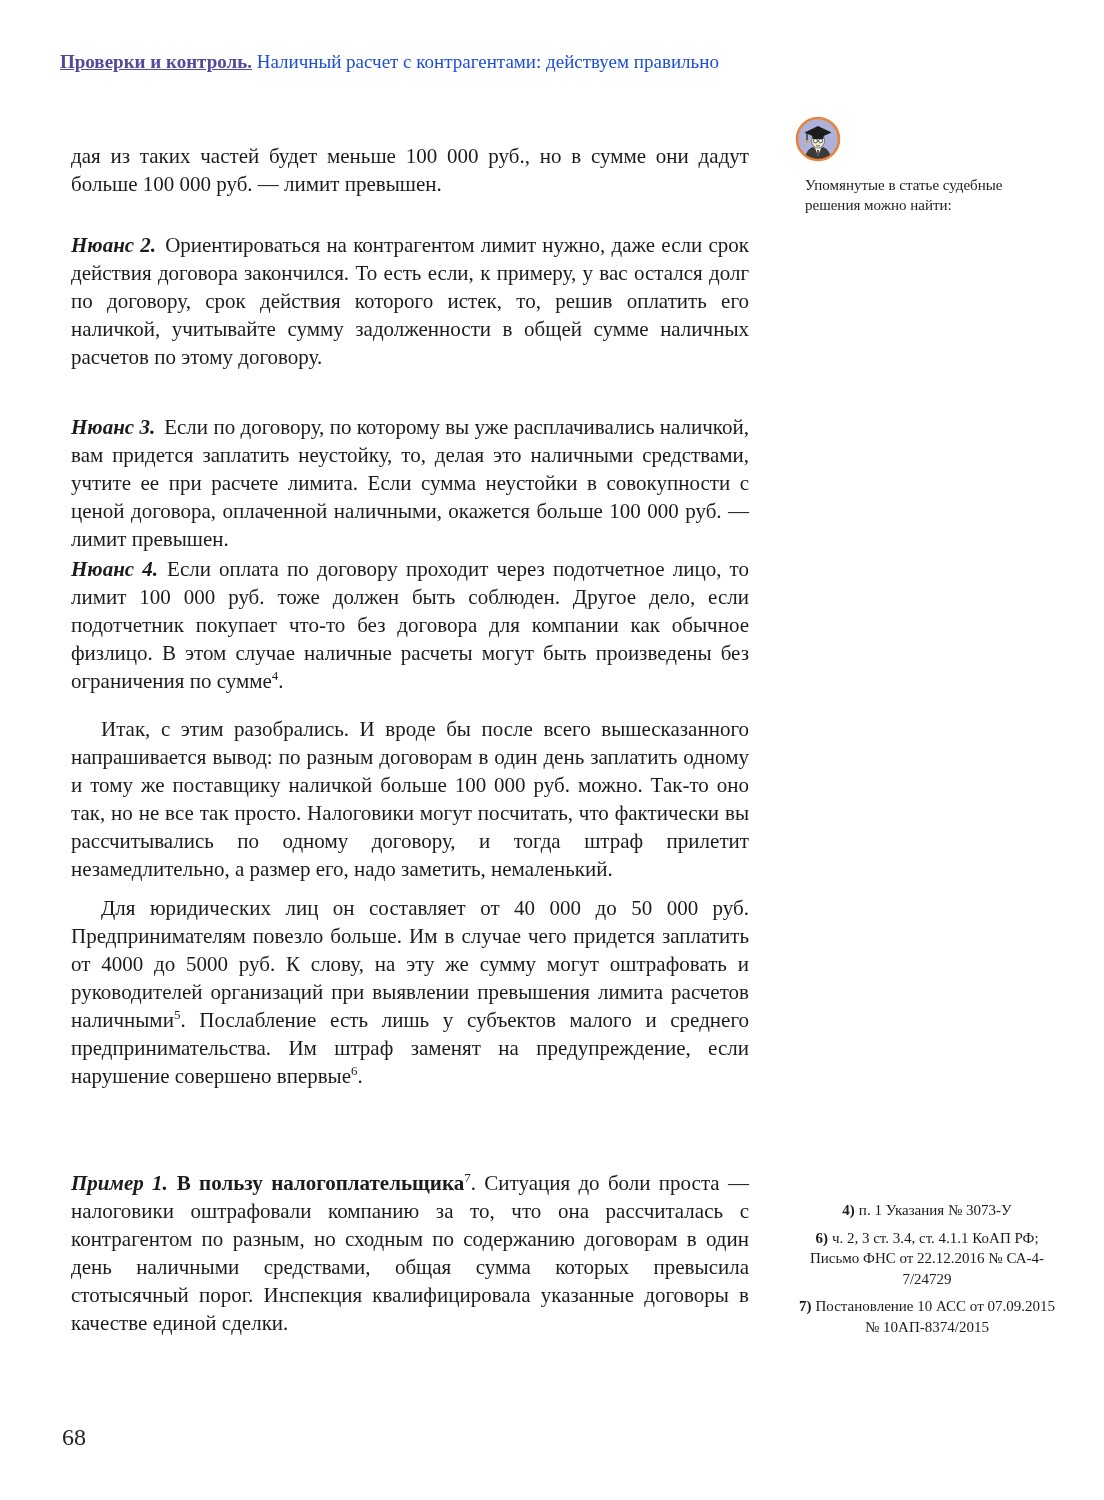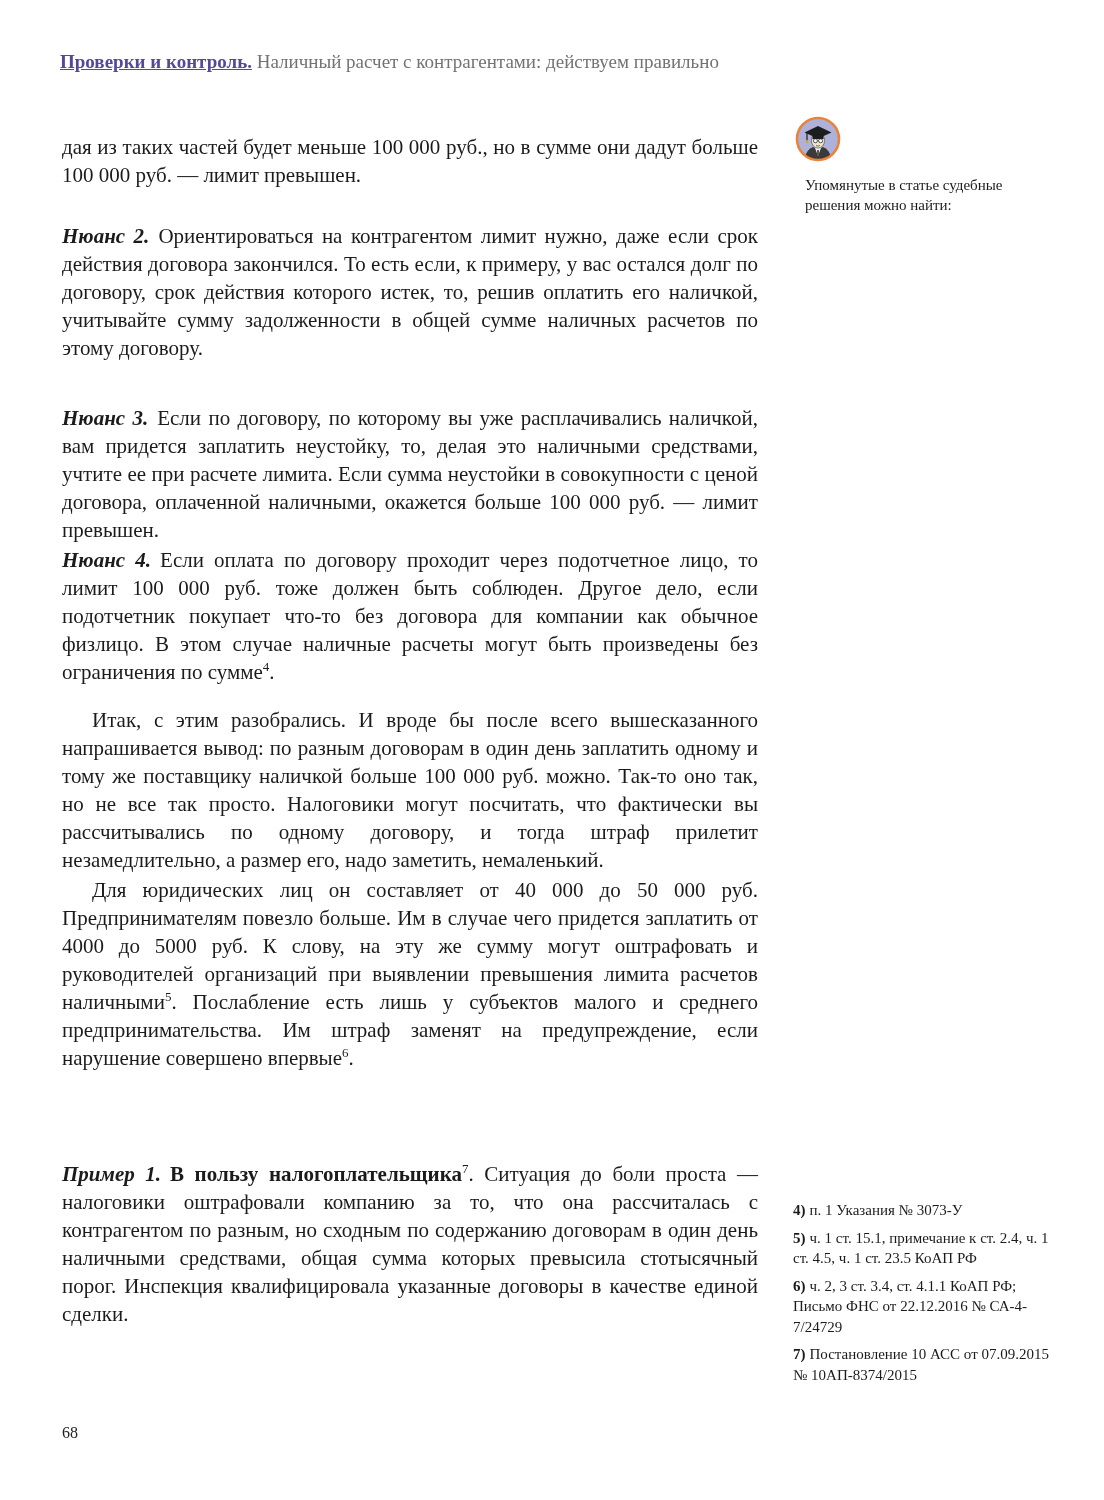--- a/index.html
+++ b/index.html
@@ -6,51 +6,51 @@
   body{
     width:1104px;height:1500px;position:relative;background:#ffffff;
     font-family:"Liberation Serif",serif;color:#1b1b1b;
     -webkit-font-smoothing:antialiased;
   }
   .page{position:absolute;inset:0;overflow:hidden;}
 
   
   .header{position:absolute;left:60px;top:50px;width:1000px;font-size:19px;line-height:24px;}
   .header .sec{font-weight:bold;color:#54489B;text-decoration:underline;}
-  .header .art{color:#737373;}
+  .header .art{color:#1d4ed8;}
 
   
   .main{position:absolute;left:60px;top:0;width:700px;height:1500px;}
   .group{position:absolute;left:0;width:700px;}
   .g1{top:131px;}
   .g2{top:220px;}
   .g3{top:402px;}
   .g4{top:544px;}
   .g5{top:704px;}
   .g6{top:1158px;}
-  .para{margin:2px;font-size:21px;line-height:28px;text-align:justify;}
+  .para{margin:11px;font-size:21px;line-height:28px;text-align:justify;}
   .para.indent{text-indent:30px;}
   .lead{font-weight:bold;font-style:italic;margin-right:9px;}
   .b{font-weight:bold;}
   .n{}
   .sup{vertical-align:super;font-size:13px;line-height:0;}
 
   
   .sidebar-note{position:absolute;left:793px;top:116px;width:222px;font-size:15px;line-height:20px;}
   .icon-wrap{width:46px;height:46px;margin:0 0 13px 2px;}
   .note-intro{margin:0 0 10px 12px;}
   .note-bold{margin:0;font-weight:bold;}
 
   
-  .footnotes{position:absolute;left:793px;top:1200px;width:268px;font-size:15px;line-height:20.5px;}
+  .footnotes{position:absolute;left:793px;top:1200px;width:268px;font-size:15px;line-height:20.5px;text-align:center;}
   .footnote{margin:0 0 7px 0;}
   .fn-num{font-weight:bold;margin-right:4px;}
 
   
-  .page-number{position:absolute;left:62px;top:1424px;font-size:16px;color:#222;}
+  .page-number{position:absolute;left:62px;top:1424px;font-size:24px;color:#222;}
 </style>
 </head>
 <body>
 
 <div class="page">
 
   <div class="header">
     <span class="sec">Проверки и контроль.</span>
     <span class="art">Наличный расчет с контрагентами: действуем правильно</span>
   </div>
@@ -101,20 +101,19 @@
           <circle cx="12" cy="25.5" r="1.4" fill="#caa43b"></circle>
         </g>
         <circle cx="23" cy="23" r="21" fill="none" stroke="#E8823C" stroke-width="2.6"></circle>
       </svg>
     </div>
     <p class="note-intro">Упомянутые в статье судебные решения можно найти:</p>
   </aside>
 
   <div class="footnotes">
       <p class="footnote"><span class="fn-num">4)</span><span>п. 1 Указания № 3073-У</span></p>
-      <p class="footnote"><span class="fn-num">5)</span><span>ч. 1 ст. 15.1, примечание к ст. 2.4, ч. 1 ст. 4.5, ч. 1 ст. 23.5 КоАП РФ</span></p>
       <p class="footnote"><span class="fn-num">6)</span><span>ч. 2, 3 ст. 3.4, ст. 4.1.1 КоАП РФ; Письмо ФНС от 22.12.2016 № СА-4-7/24729</span></p>
       <p class="footnote"><span class="fn-num">7)</span><span>Постановление 10 АСС от 07.09.2015 № 10АП-8374/2015</span></p>
     </div>
 
   <div class="page-number">68</div>
 
 </div>
 
 </body></html>

